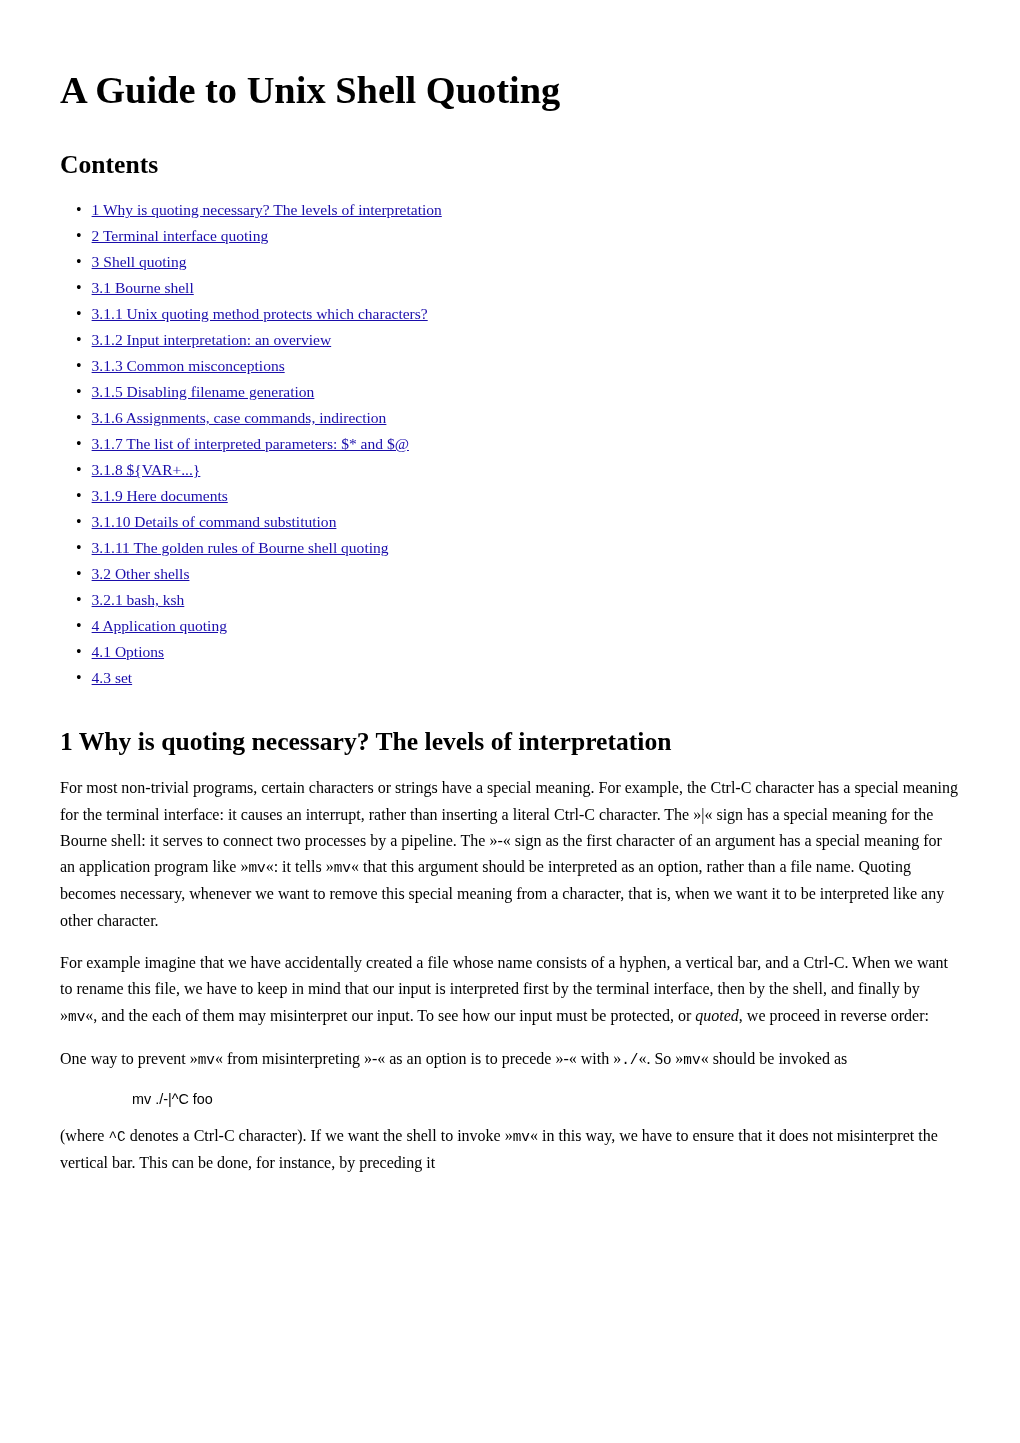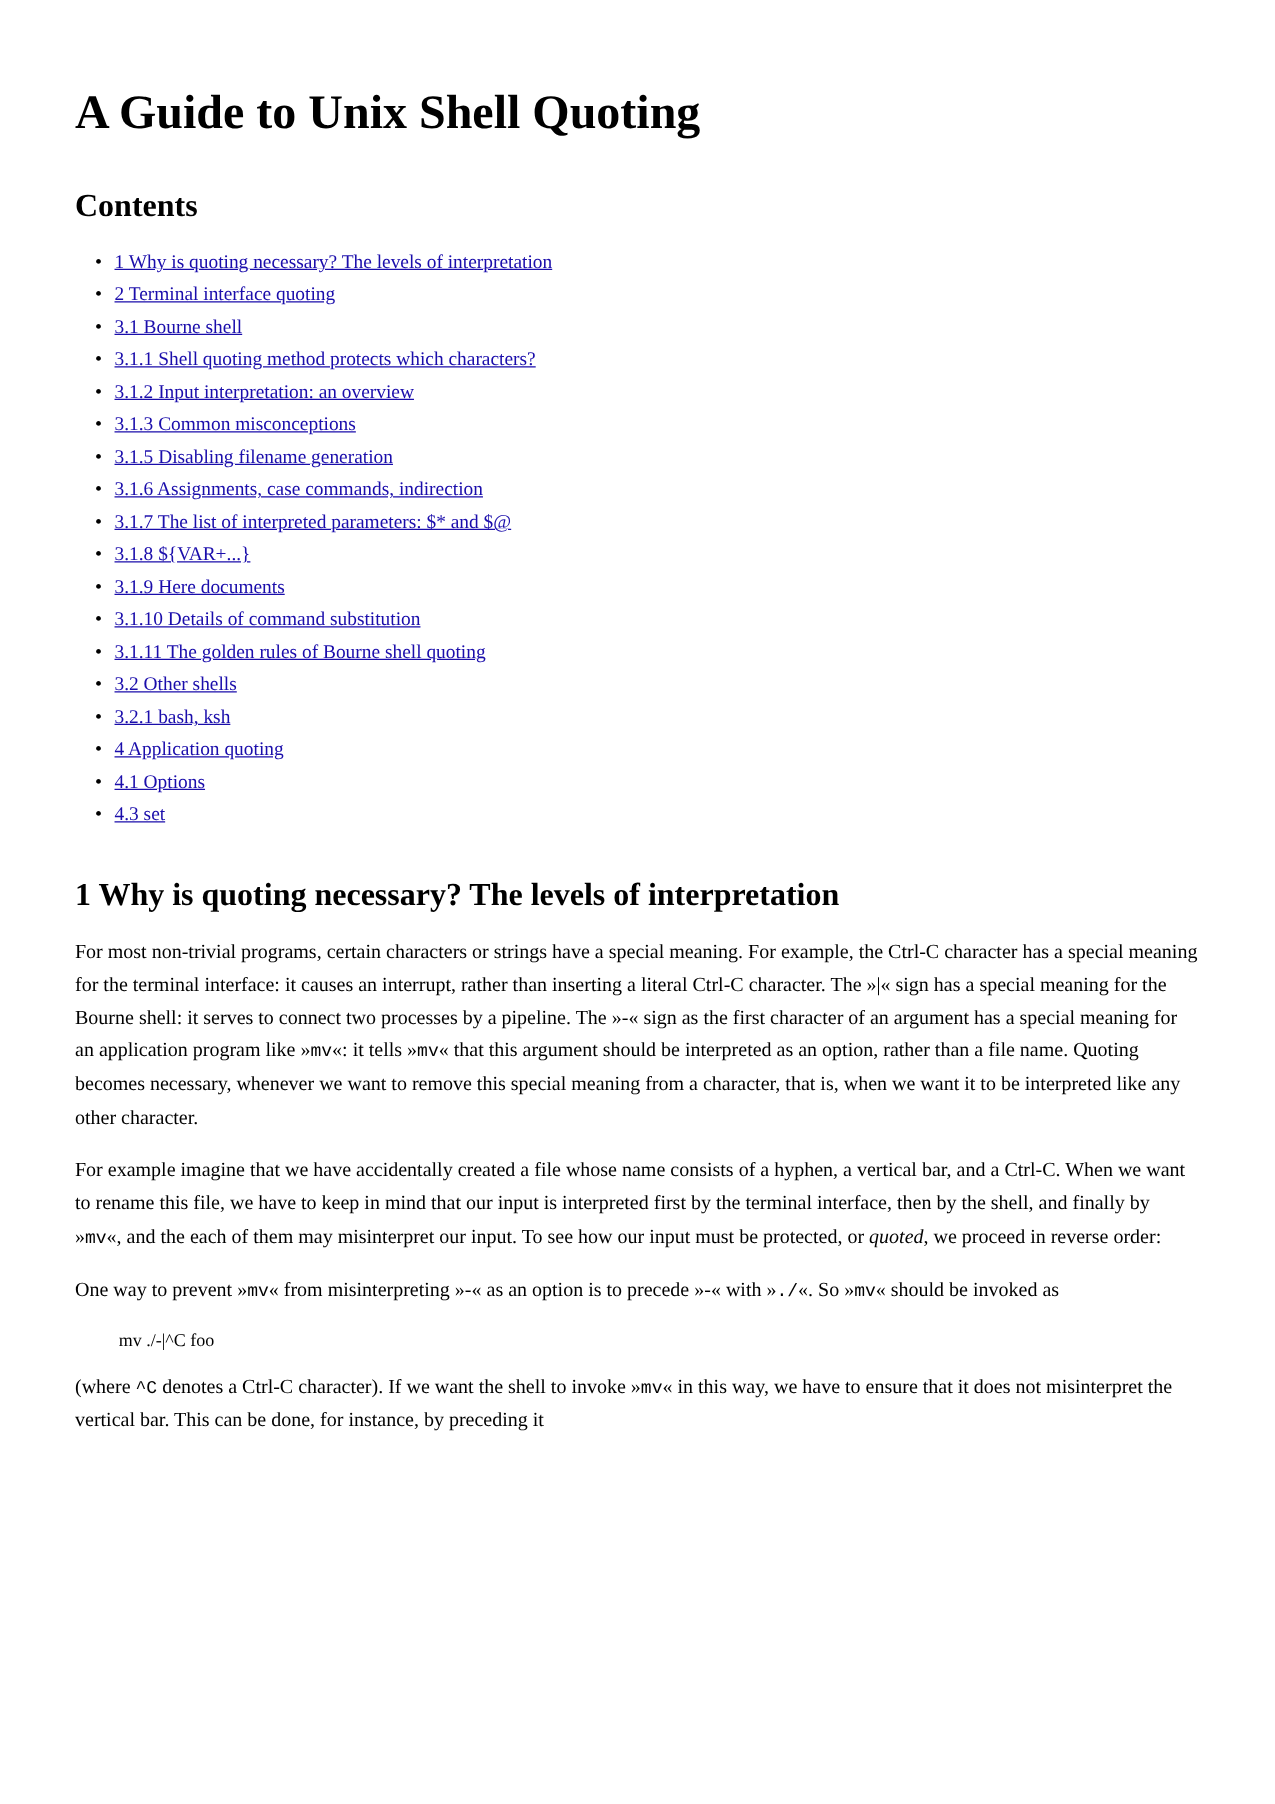--- a/index.html
+++ b/index.html
@@ -74,23 +74,23 @@
       line-height: 1.65;
     }
 
     code, .mono {
       font-family: Liberation Mono, monospace;
       font-size: 0.9em;
       text-align: center;
     }
 
     .code-block {
-      font-family: Liberation Serif, serif;
+      font-family: Liberation Sans, sans-serif;
       font-size: 0.9em;
-      margin: 12px 0 12px 35px;
+      margin: 12px 0 12px 72px;
       white-space: pre;
     }
 
     em {
       font-style: italic;
     }
   </style>
 </head>
 <body>
 
@@ -100,24 +100,27 @@
   <h2>Contents</h2>
   <ul class="toc-list">
 
   <li>
         <a href="#s1">1 Why is quoting necessary? The levels of interpretation</a>
       </li>
       <li>
         <a href="#s2">2 Terminal interface quoting</a>
       </li>
       <li>
+        <a href="#s3">3 Shell quoting</a>
+      </li>
+      <li>
         <a href="#s31">3.1 Bourne shell</a>
       </li>
       <li>
-        <a href="#s311">3.1.1 Shell quoting method protects which characters?</a>
+        <a href="#s311">3.1.1 Unix quoting method protects which characters?</a>
       </li>
       <li>
         <a href="#s312">3.1.2 Input interpretation: an overview</a>
       </li>
       <li>
         <a href="#s313">3.1.3 Common misconceptions</a>
       </li>
       <li>
         <a href="#s315">3.1.5 Disabling filename generation</a>
       </li>

